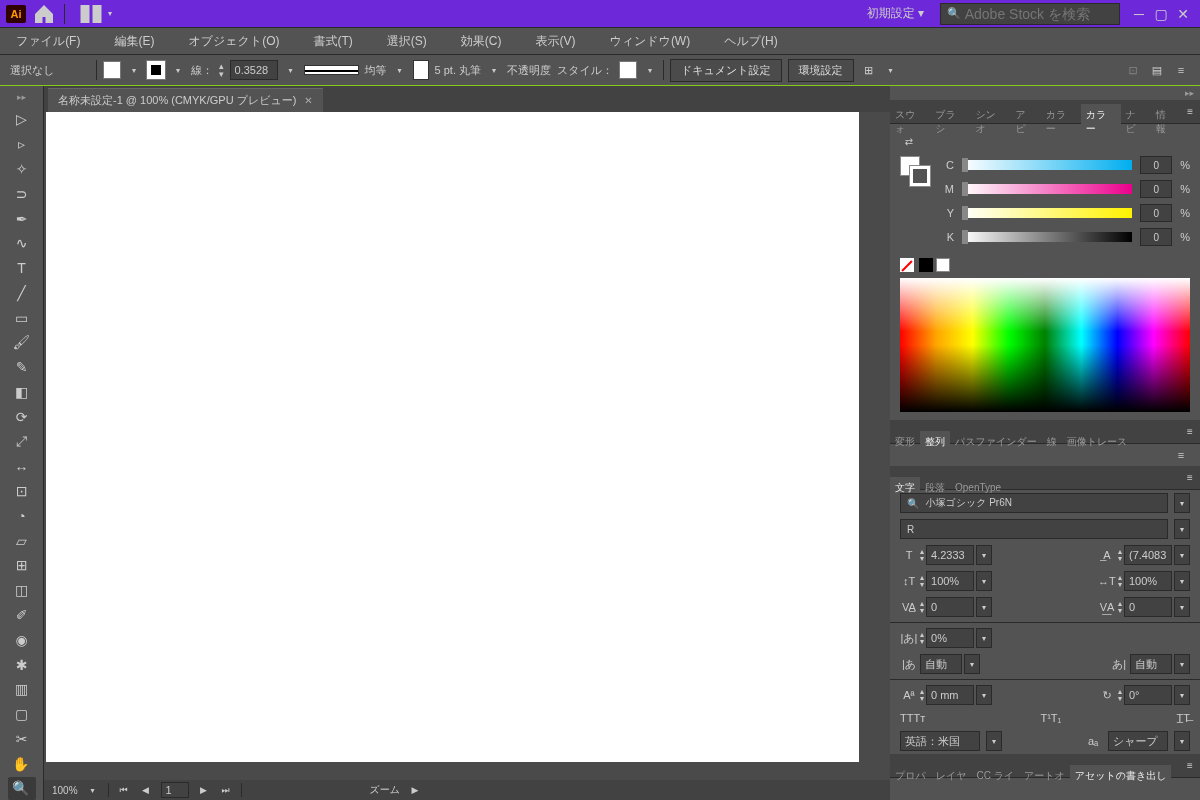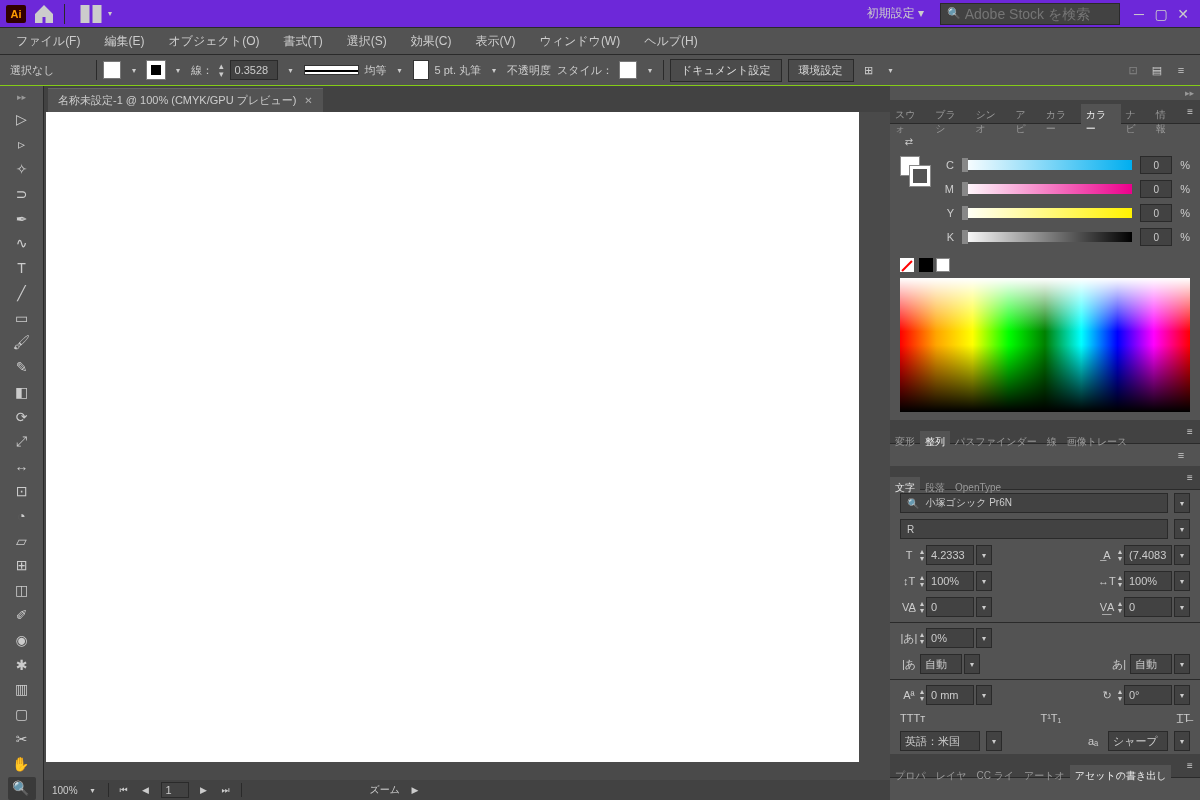--- a/index.html
+++ b/index.html
@@ -6,21 +6,21 @@
 body { background:#535353; width:1200px; height:800px; overflow:hidden; font-size:11px; color:#ccc; }
 .topbar { height:28px; background:#6d28d9; display:flex; align-items:center; padding:0 6px; border-bottom:1px solid #2a2a2a; }
 .ai-logo { width:20px; height:18px; background:#310000; color:#ff9a00; display:flex; align-items:center; justify-content:center; font-weight:bold; font-size:11px; border-radius:2px; }
 .topbar-icon { width:24px; height:24px; display:flex; align-items:center; justify-content:center; margin-left:6px; cursor:pointer; }
 .topbar-spacer { flex:1; }
 .workspace-dd { font-size:12px; padding:2px 8px; cursor:pointer; }
 .search-box { background:#424242; border:1px solid #2a2a2a; height:22px; display:flex; align-items:center; padding:0 6px; width:180px; margin-left:8px; }
 .search-box input { background:transparent; border:none; color:#aaa; font-size:14px; width:100%; outline:none; }
 .win-controls { display:flex; gap:0; margin-left:8px; }
 .win-btn { width:22px; height:20px; display:flex; align-items:center; justify-content:center; cursor:pointer; font-size:14px; }
-.menubar { height:26px; background:#535353; display:flex; align-items:center; padding:0 10px; gap:12px; font-size:12px; }
+.menubar { height:26px; background:#535353; display:flex; align-items:center; padding:0 10px; gap:22px; font-size:12px; }
 .menu-item { padding:3px 6px; cursor:pointer; }
 .controlbar { height:32px; background:#535353; display:flex; align-items:center; padding:0 10px; gap:6px; border-top:1px solid #2a2a2a; border-bottom:1px solid #84cc16; font-size:11px; }
 .swatch { width:18px; height:18px; border:1px solid #777; }
 .swatch.white { background:#fff; }
 .swatch.black { background:#000; border:4px solid #fff; outline:1px solid #777; width:18px; height:18px; box-sizing:border-box; }
 .dd-small { width:14px; height:18px; display:flex; align-items:center; justify-content:center; cursor:pointer; font-size:8px; }
 .numfield { background:#424242; border:1px solid #2a2a2a; width:48px; height:20px; color:#ccc; padding:0 4px; font-size:11px; }
 .line-preview { width:55px; height:10px; background:#fff; border:1px solid #333; position:relative; }
 .line-preview::after { content:""; position:absolute; top:50%; left:0; right:0; border-top:2px solid #000; }
 .brushp { width:16px; height:20px; background:#fff; border:1px solid #333; }

